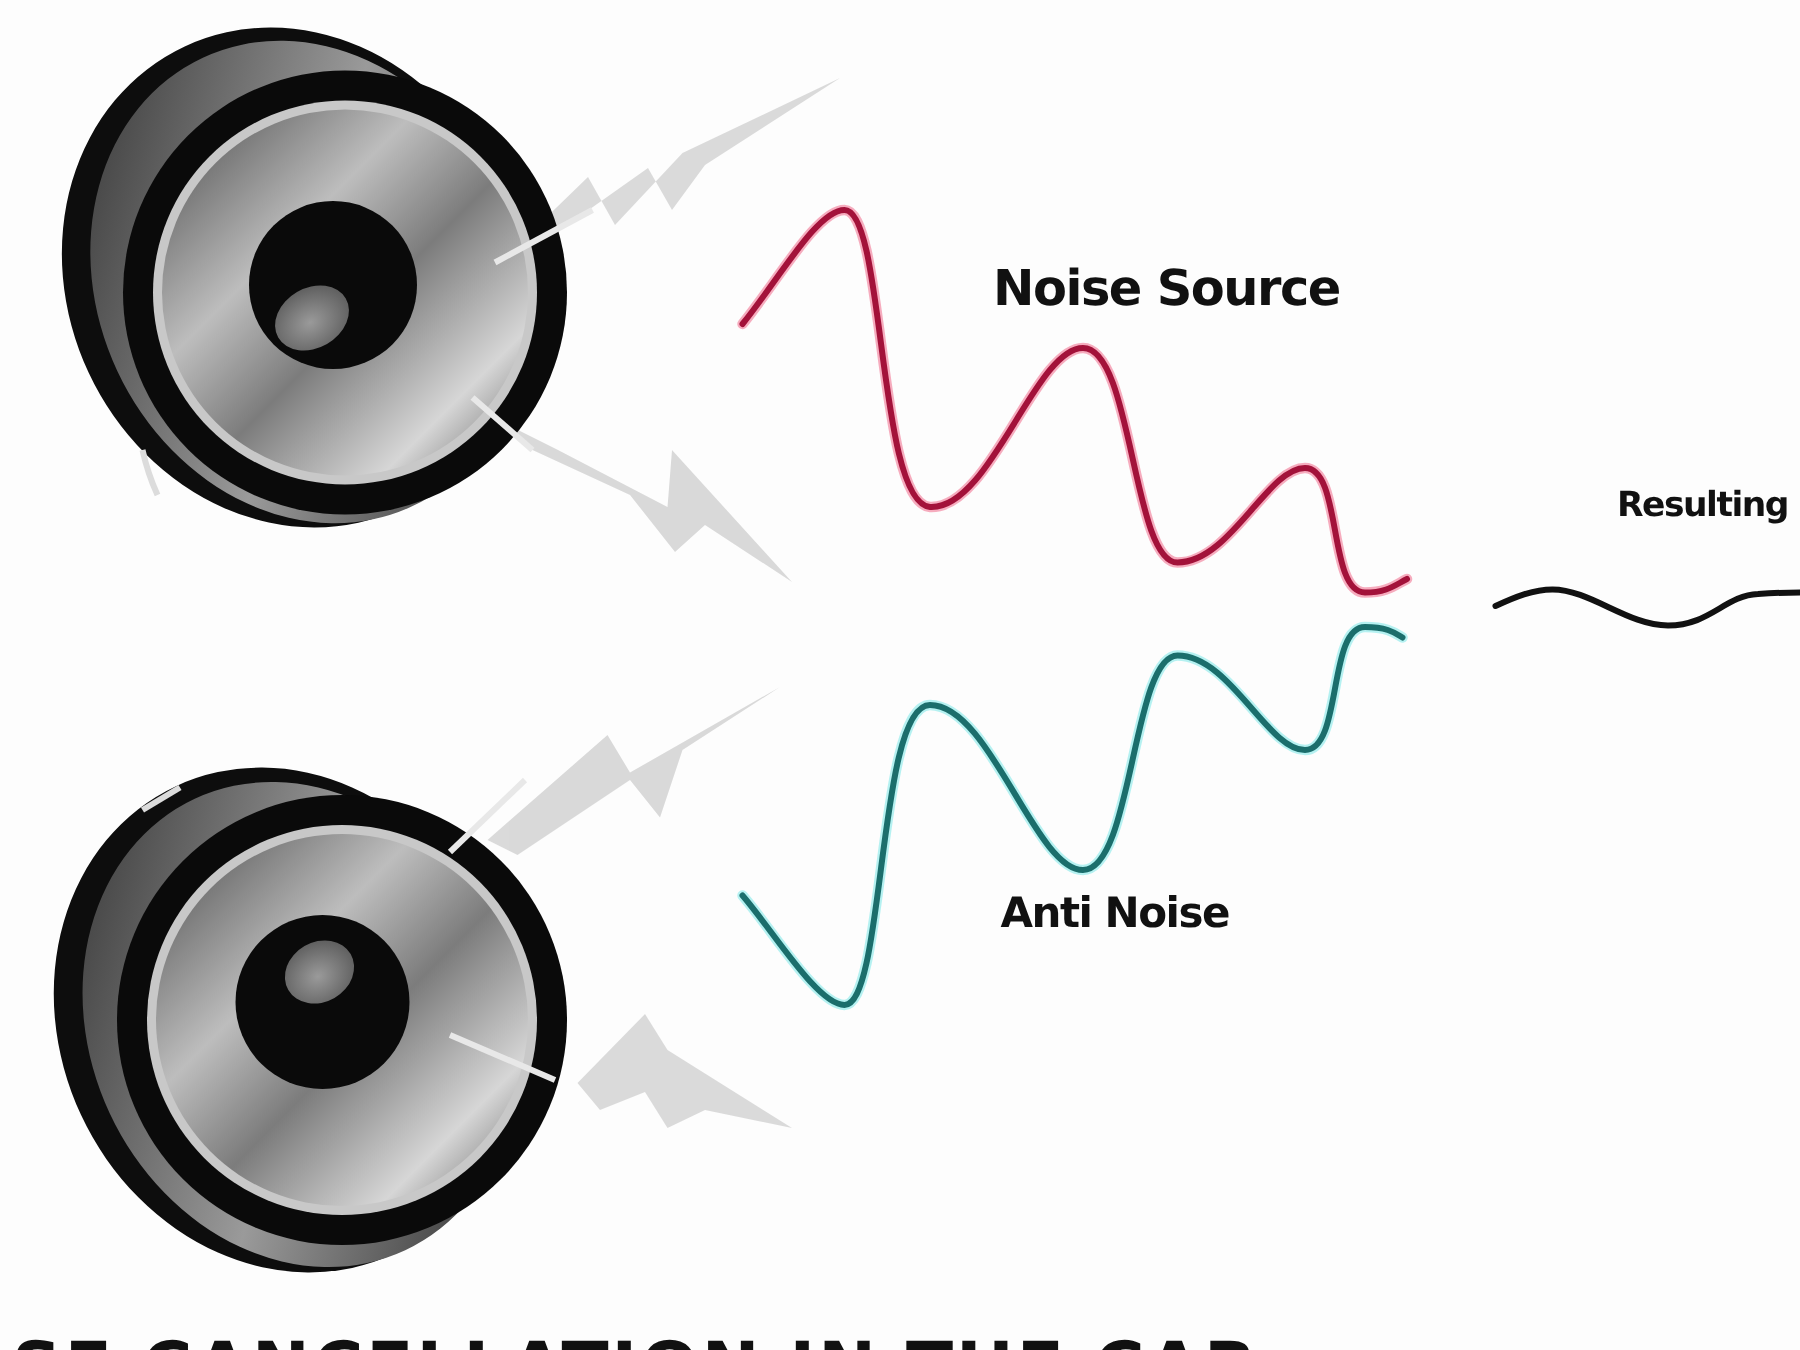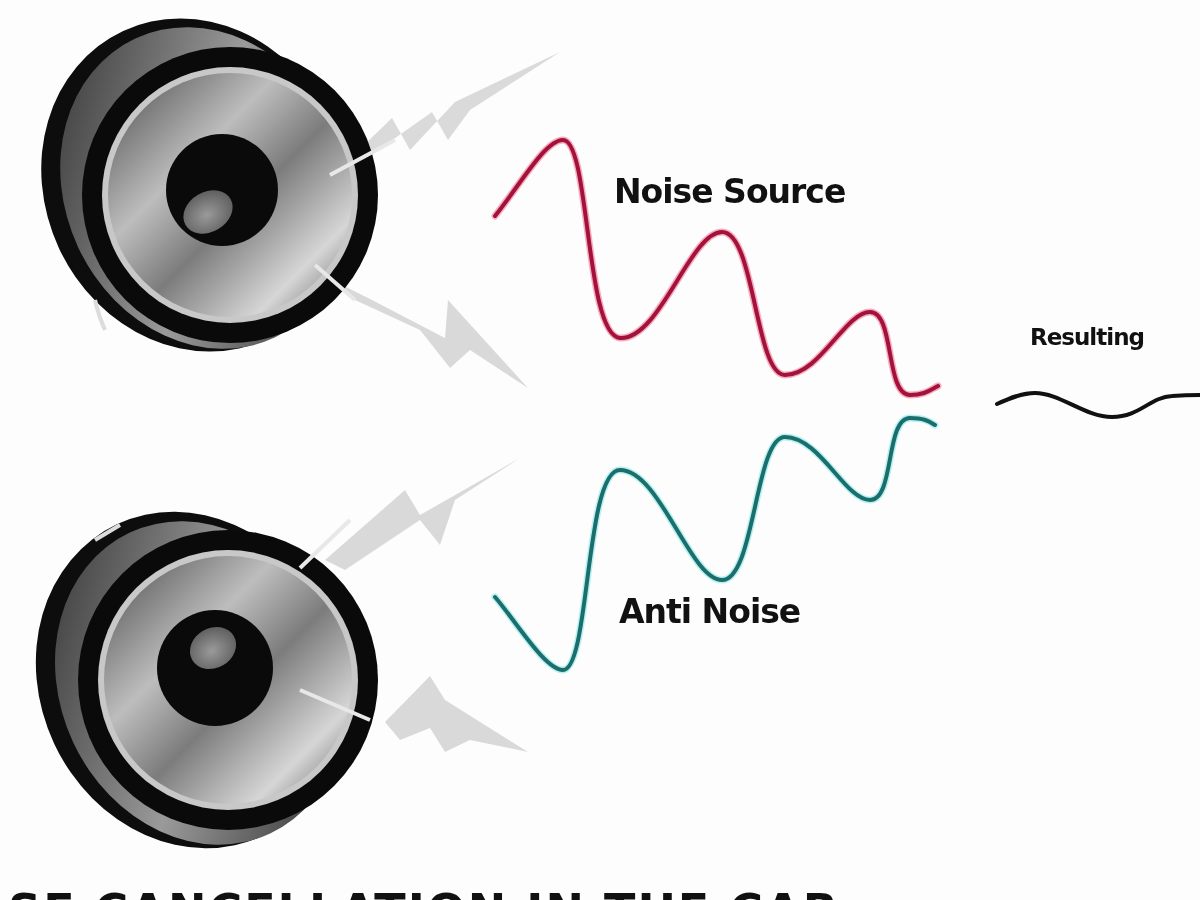--- a/index.html
+++ b/index.html
@@ -10,23 +10,24 @@
     font-family: "DejaVu Sans", sans-serif;
   }
   #stage { position: absolute; left: 0; top: 0; width: 1200px; height: 900px; }
   .label {
     position: absolute;
     font-family: "DejaVu Sans", sans-serif;
     font-weight: bold;
     color: #111;
     white-space: nowrap;
     letter-spacing: -1px;
+    margin-left: 48px;
   }
   #noise-label { left: 614px; top: 172px; font-size: 33px; }
-  #anti-label  { left: 619px; top: 592px; font-size: 33px; }
+  #anti-label  { left: 619px; top: 592px; font-size: 28px; }
   #result-label { left: 1030px; top: 324px; font-size: 23px; }
   #caption {
     position: absolute; left: 8px; top: 884px;
     font-size: 46px; font-weight: bold; color: #111;
     letter-spacing: 2px; white-space: nowrap;
     font-family: "DejaVu Sans", sans-serif;
   }
 </style>
 </head>
 <body>

